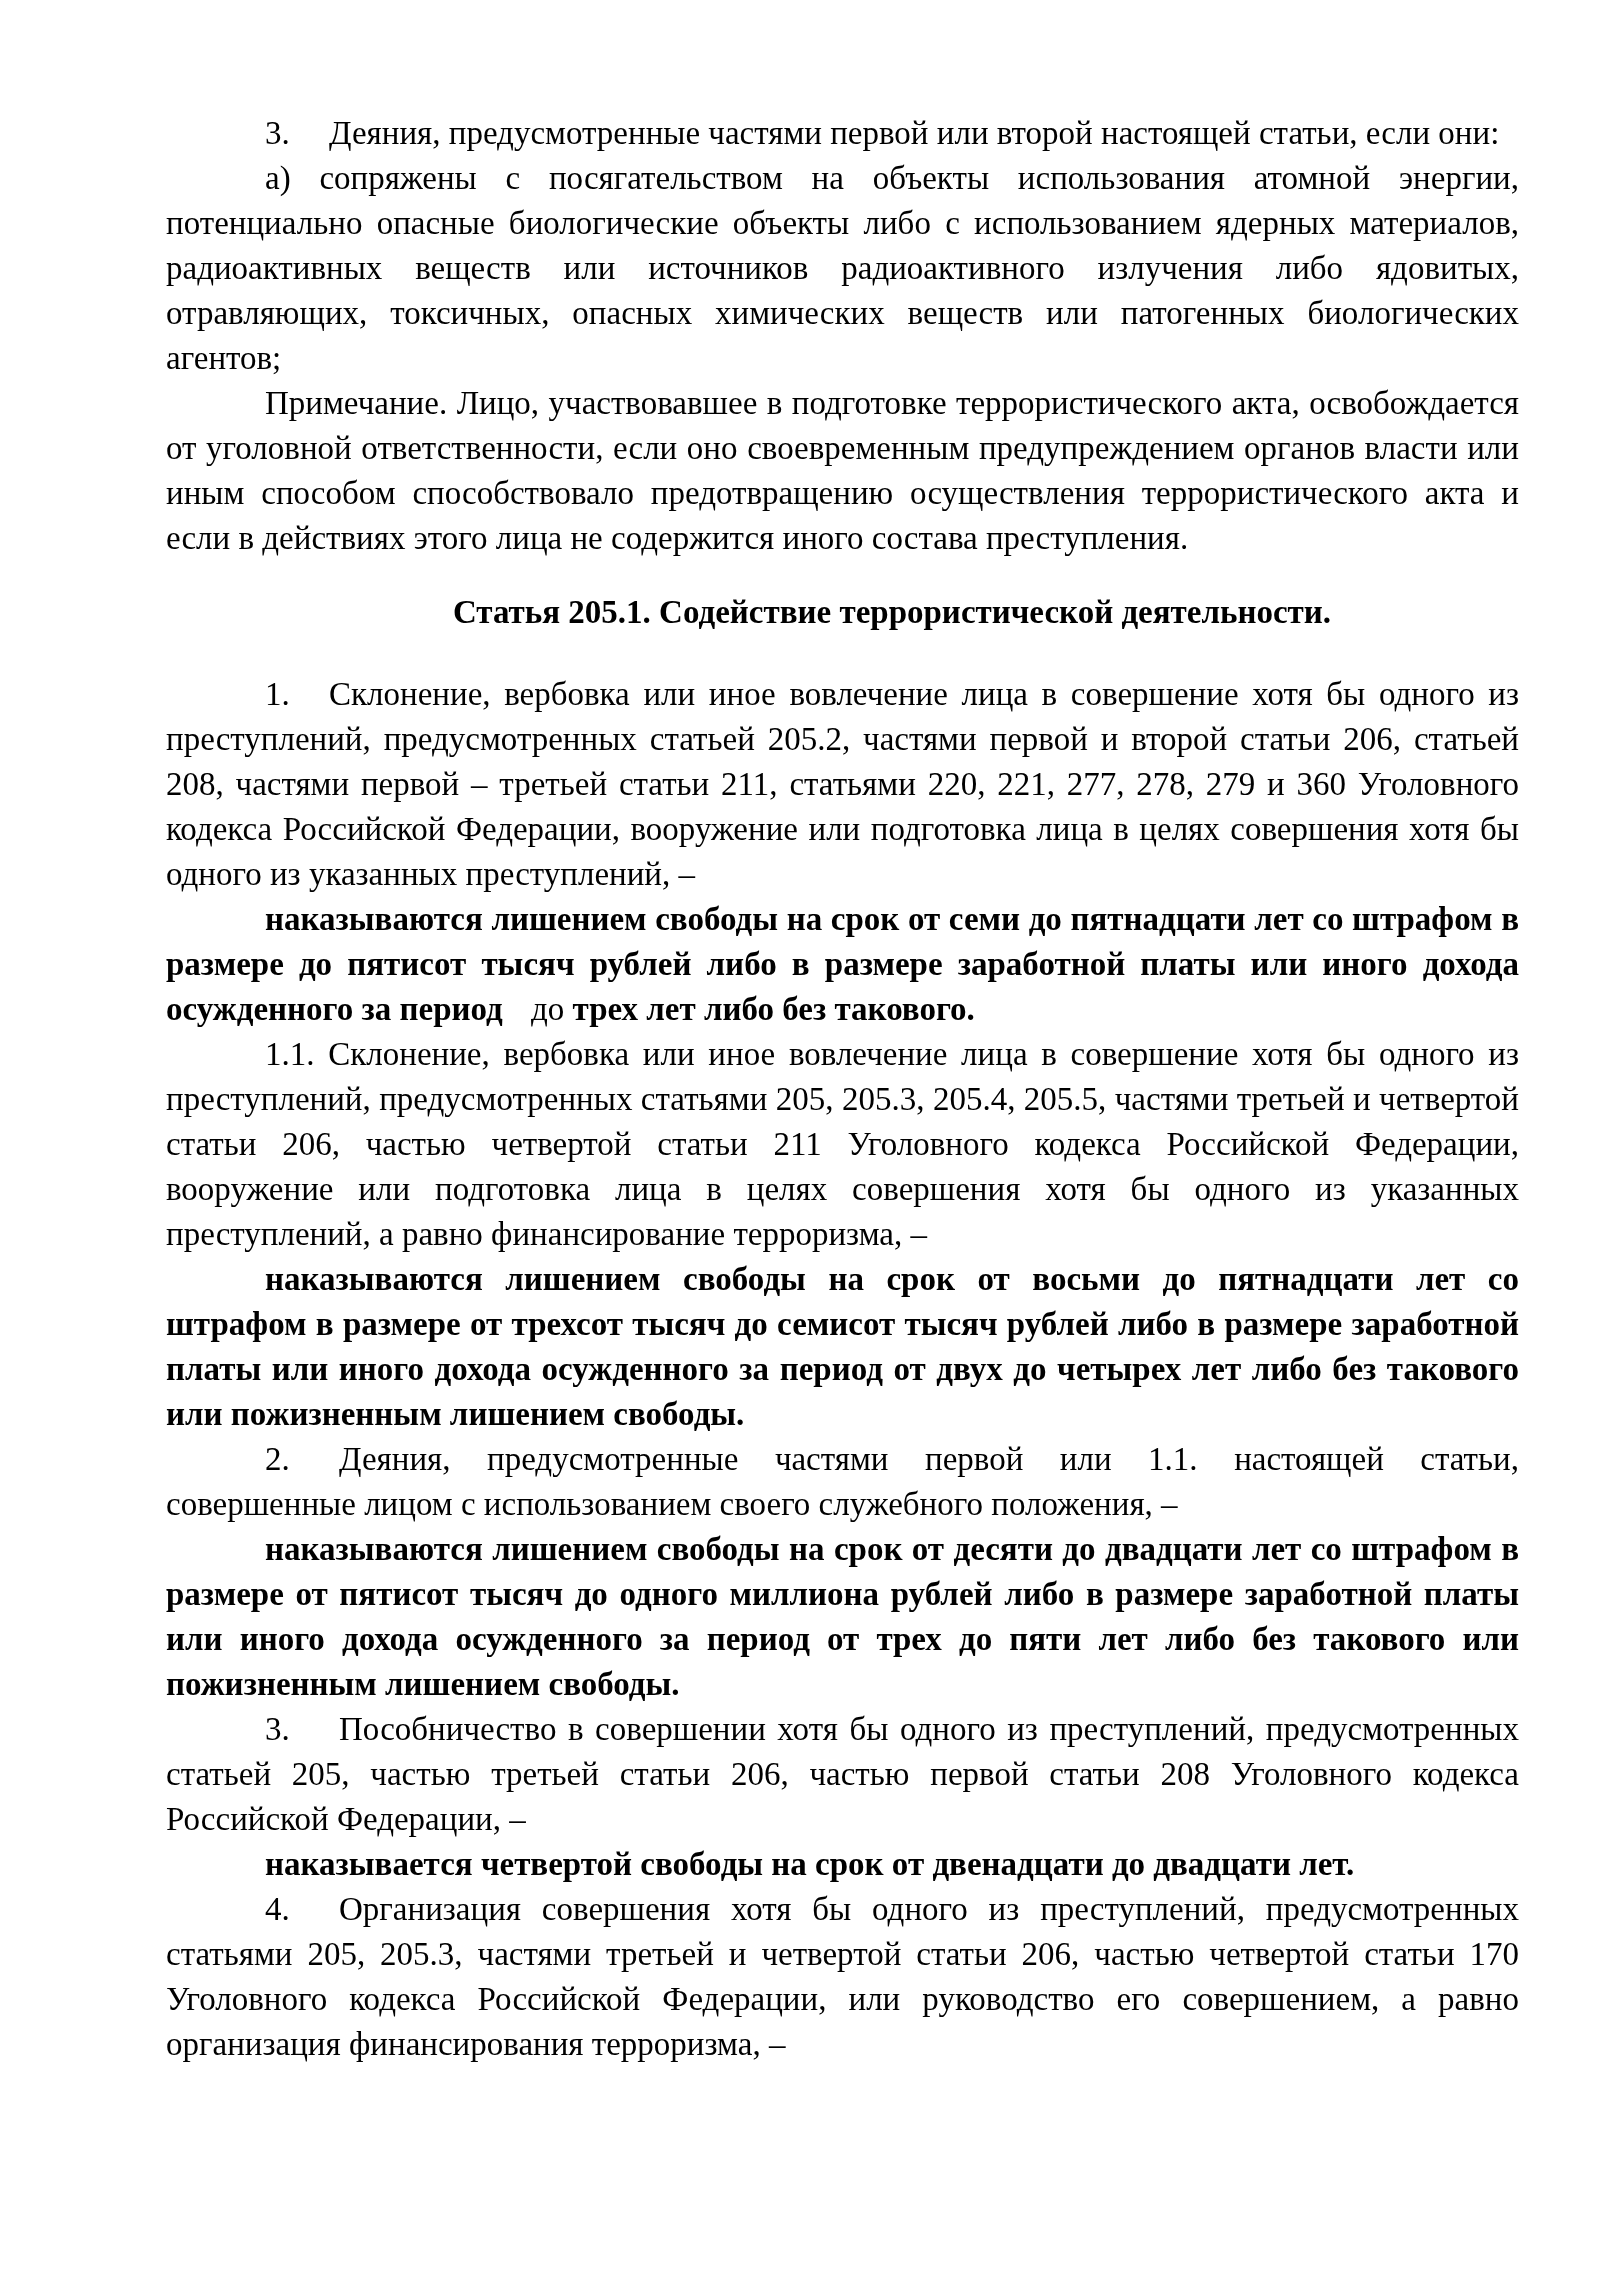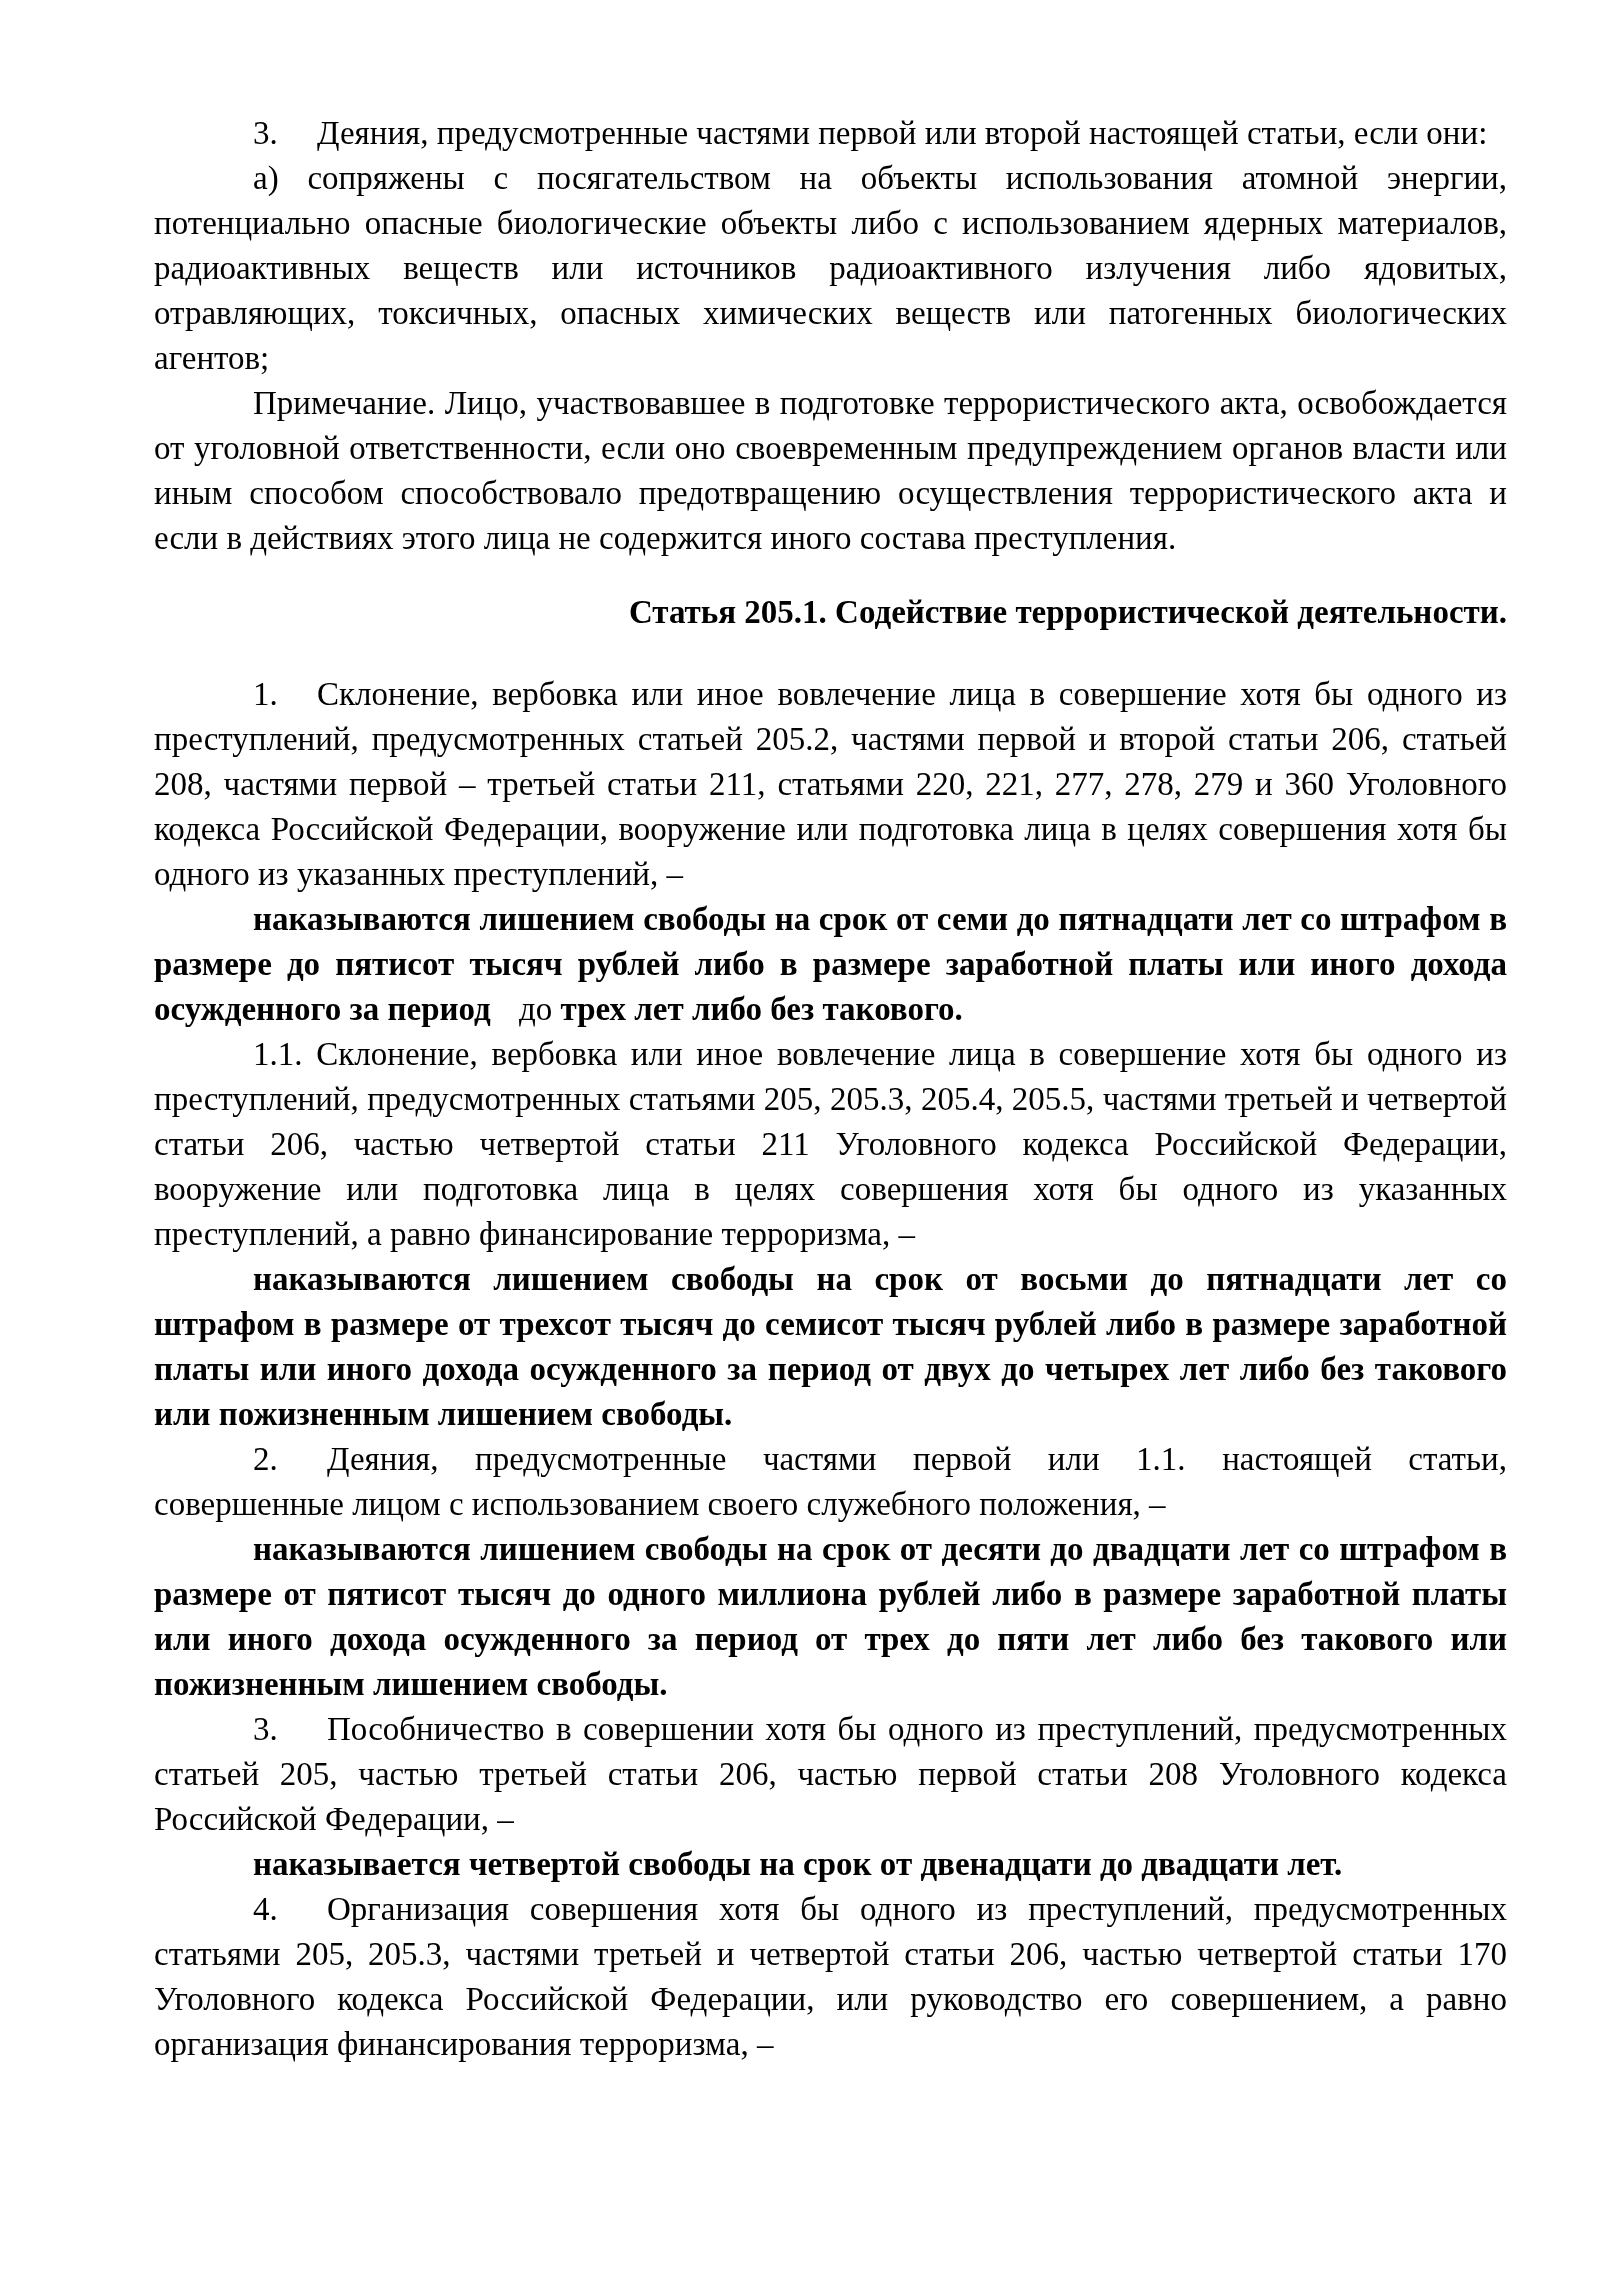--- a/index.html
+++ b/index.html
@@ -8,21 +8,21 @@
     background: #ffffff;
   }
   body {
     width: 1623px;
     height: 2295px;
     position: relative;
     overflow: hidden;
   }
   .page {
     position: absolute;
-    left: 154px;
+    left: 166px;
     top: 111px;
     width: 1353px;
     font-family: "Liberation Serif", "DejaVu Serif", serif;
     font-size: 33px;
     line-height: 45px;
     color: #000000;
   }
   .p {
     margin: 0;
     text-align: justify;
@@ -33,21 +33,21 @@
   .bold { font-weight: bold; }
   .num {
     display: inline-block;
     min-width: 64px;
     text-indent: 0;
   }
   .heading {
     margin: 29.4px 0 37px 0;
     text-indent: 99px;
     font-weight: bold;
-    text-align: right;
+    text-align: center;
   }
   .normal { font-weight: normal; margin-left: 20px; }
 </style>
 </head>
 <body>
 
 <div class="page">
 
   <p class="p"><span class="num">3.</span><span>Деяния, предусмотренные частями  первой  или второй настоящей статьи, если они:</span></p>
 

